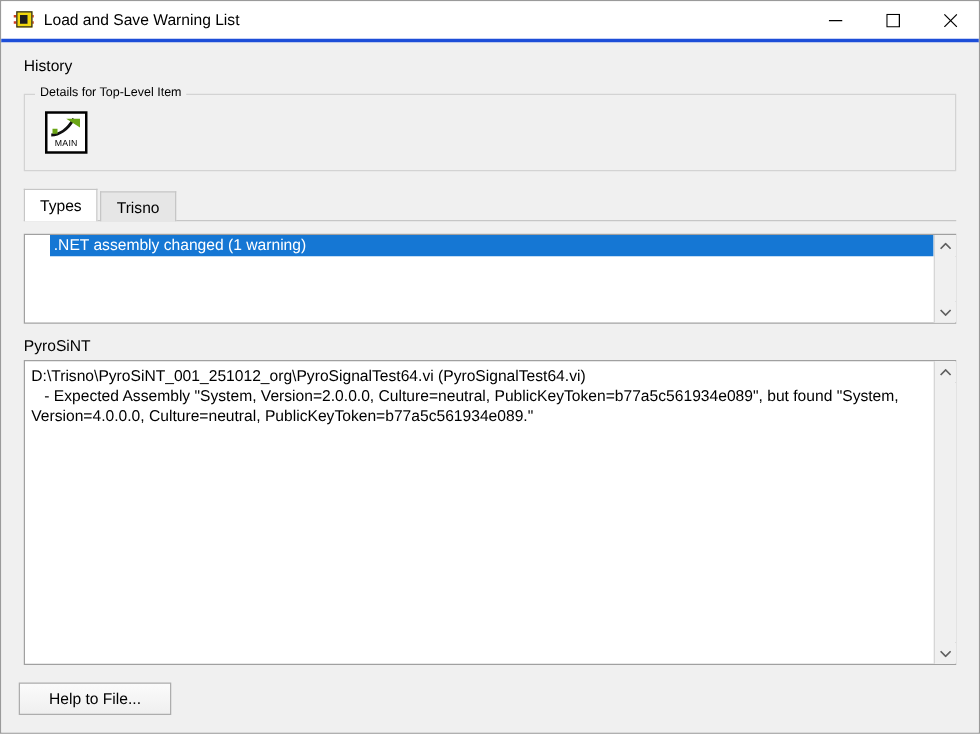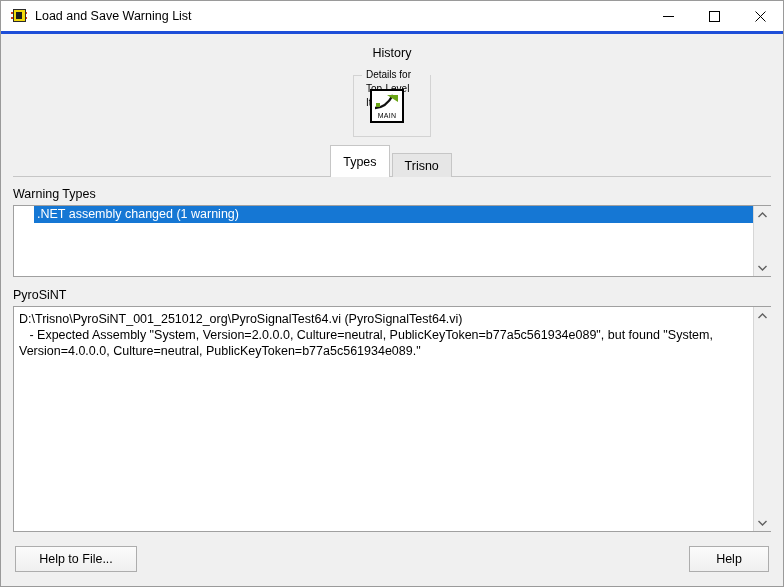--- a/index.html
+++ b/index.html
@@ -89,25 +89,24 @@
     background: transparent;
     cursor: default;
   }
   .win-btn svg { display: block; }
 
   
   .client {
     flex: 1 1 auto;
     background: #f0f0f0;
     position: relative;
-    padding: 0 12px;
+    padding: 0 18px;
     box-sizing: border-box;
     display: flex;
     flex-direction: column;
-    align-items: center;
   }
 
   .field-label {
     font-size: 12.5px;
     color: #000;
     margin-bottom: 3px;
     line-height: 15px;
   }
 
   
@@ -212,21 +211,21 @@
     justify-content: center;
     font-size: 12.5px;
     border: 1px solid #c6c6c6;
     border-bottom: none;
     background: #e6e6e6;
     color: #000;
     margin-right: 2px;
   }
   .tab.active {
     background: #ffffff;
-    height: 32px;
+    height: 26px;
     border-color: #c6c6c6;
     position: relative;
   }
 
   .tabcontent {
     border-top: 1px solid #c6c6c6;
     padding-top: 10px;
     margin-top: -1px;
     flex: 1 1 auto;
     display: flex;
@@ -393,21 +392,20 @@
           <span>Types</span>
         </div>
         <div class="tab">
           <span>Trisno</span>
         </div>
       </div>
     </div>
 
     <div class="tabcontent">
 
-      <div class="field-label">Warning Types</div>
       <div class="listbox">
         <div class="lb-items">
           <div class="lb-item selected">.NET assembly changed (1 warning)</div>
         </div>
         <div class="vscroll">
           <div class="sb-btn">
             <svg width="9" height="6" viewBox="0 0 9 6">
               <path d="M0.5 5 L4.5 1 L8.5 5" fill="none" stroke="#606060" stroke-width="1.4"></path>
             </svg>
           </div>
@@ -439,16 +437,15 @@
         </div>
       </div>
 
     </div>
   </div>
 
   <div class="footer">
     <div class="btn btn-save">Help to File...</div>
     <div class="footer-spacer"></div>
     <div class="gap"></div>
-    <div class="btn btn-help">Help</div>
   </div>
 
 </div>
 
 </body></html>

